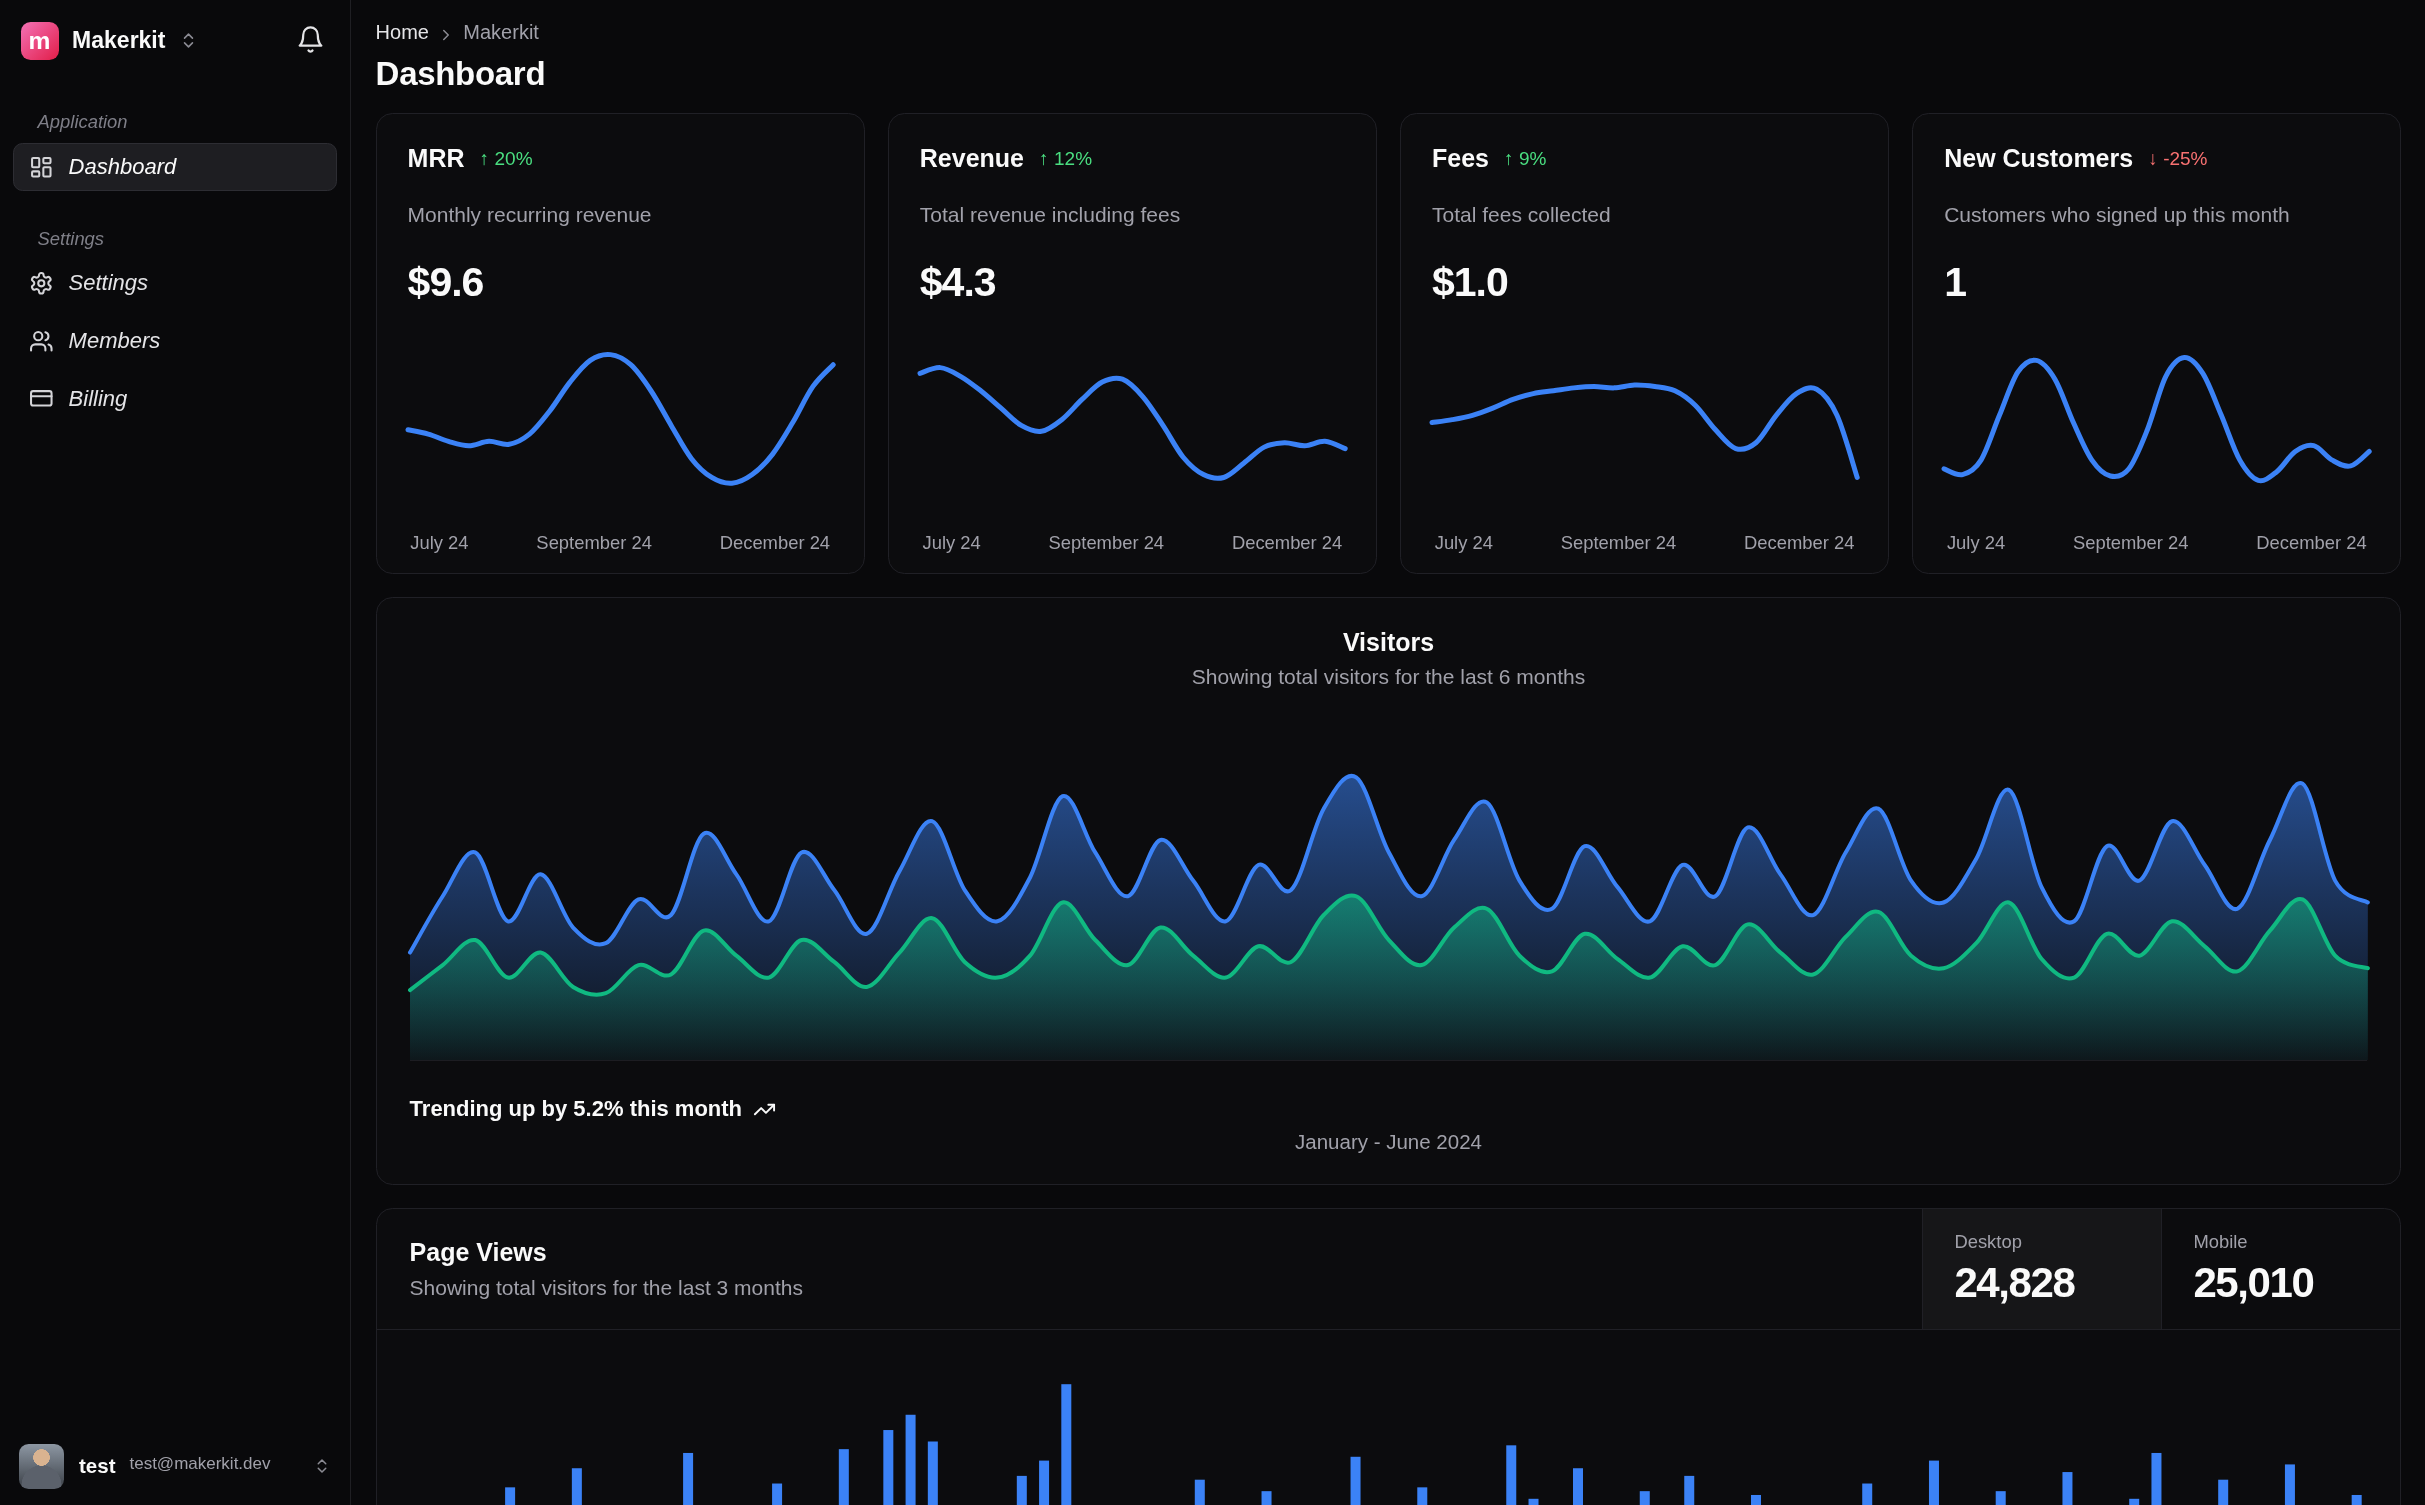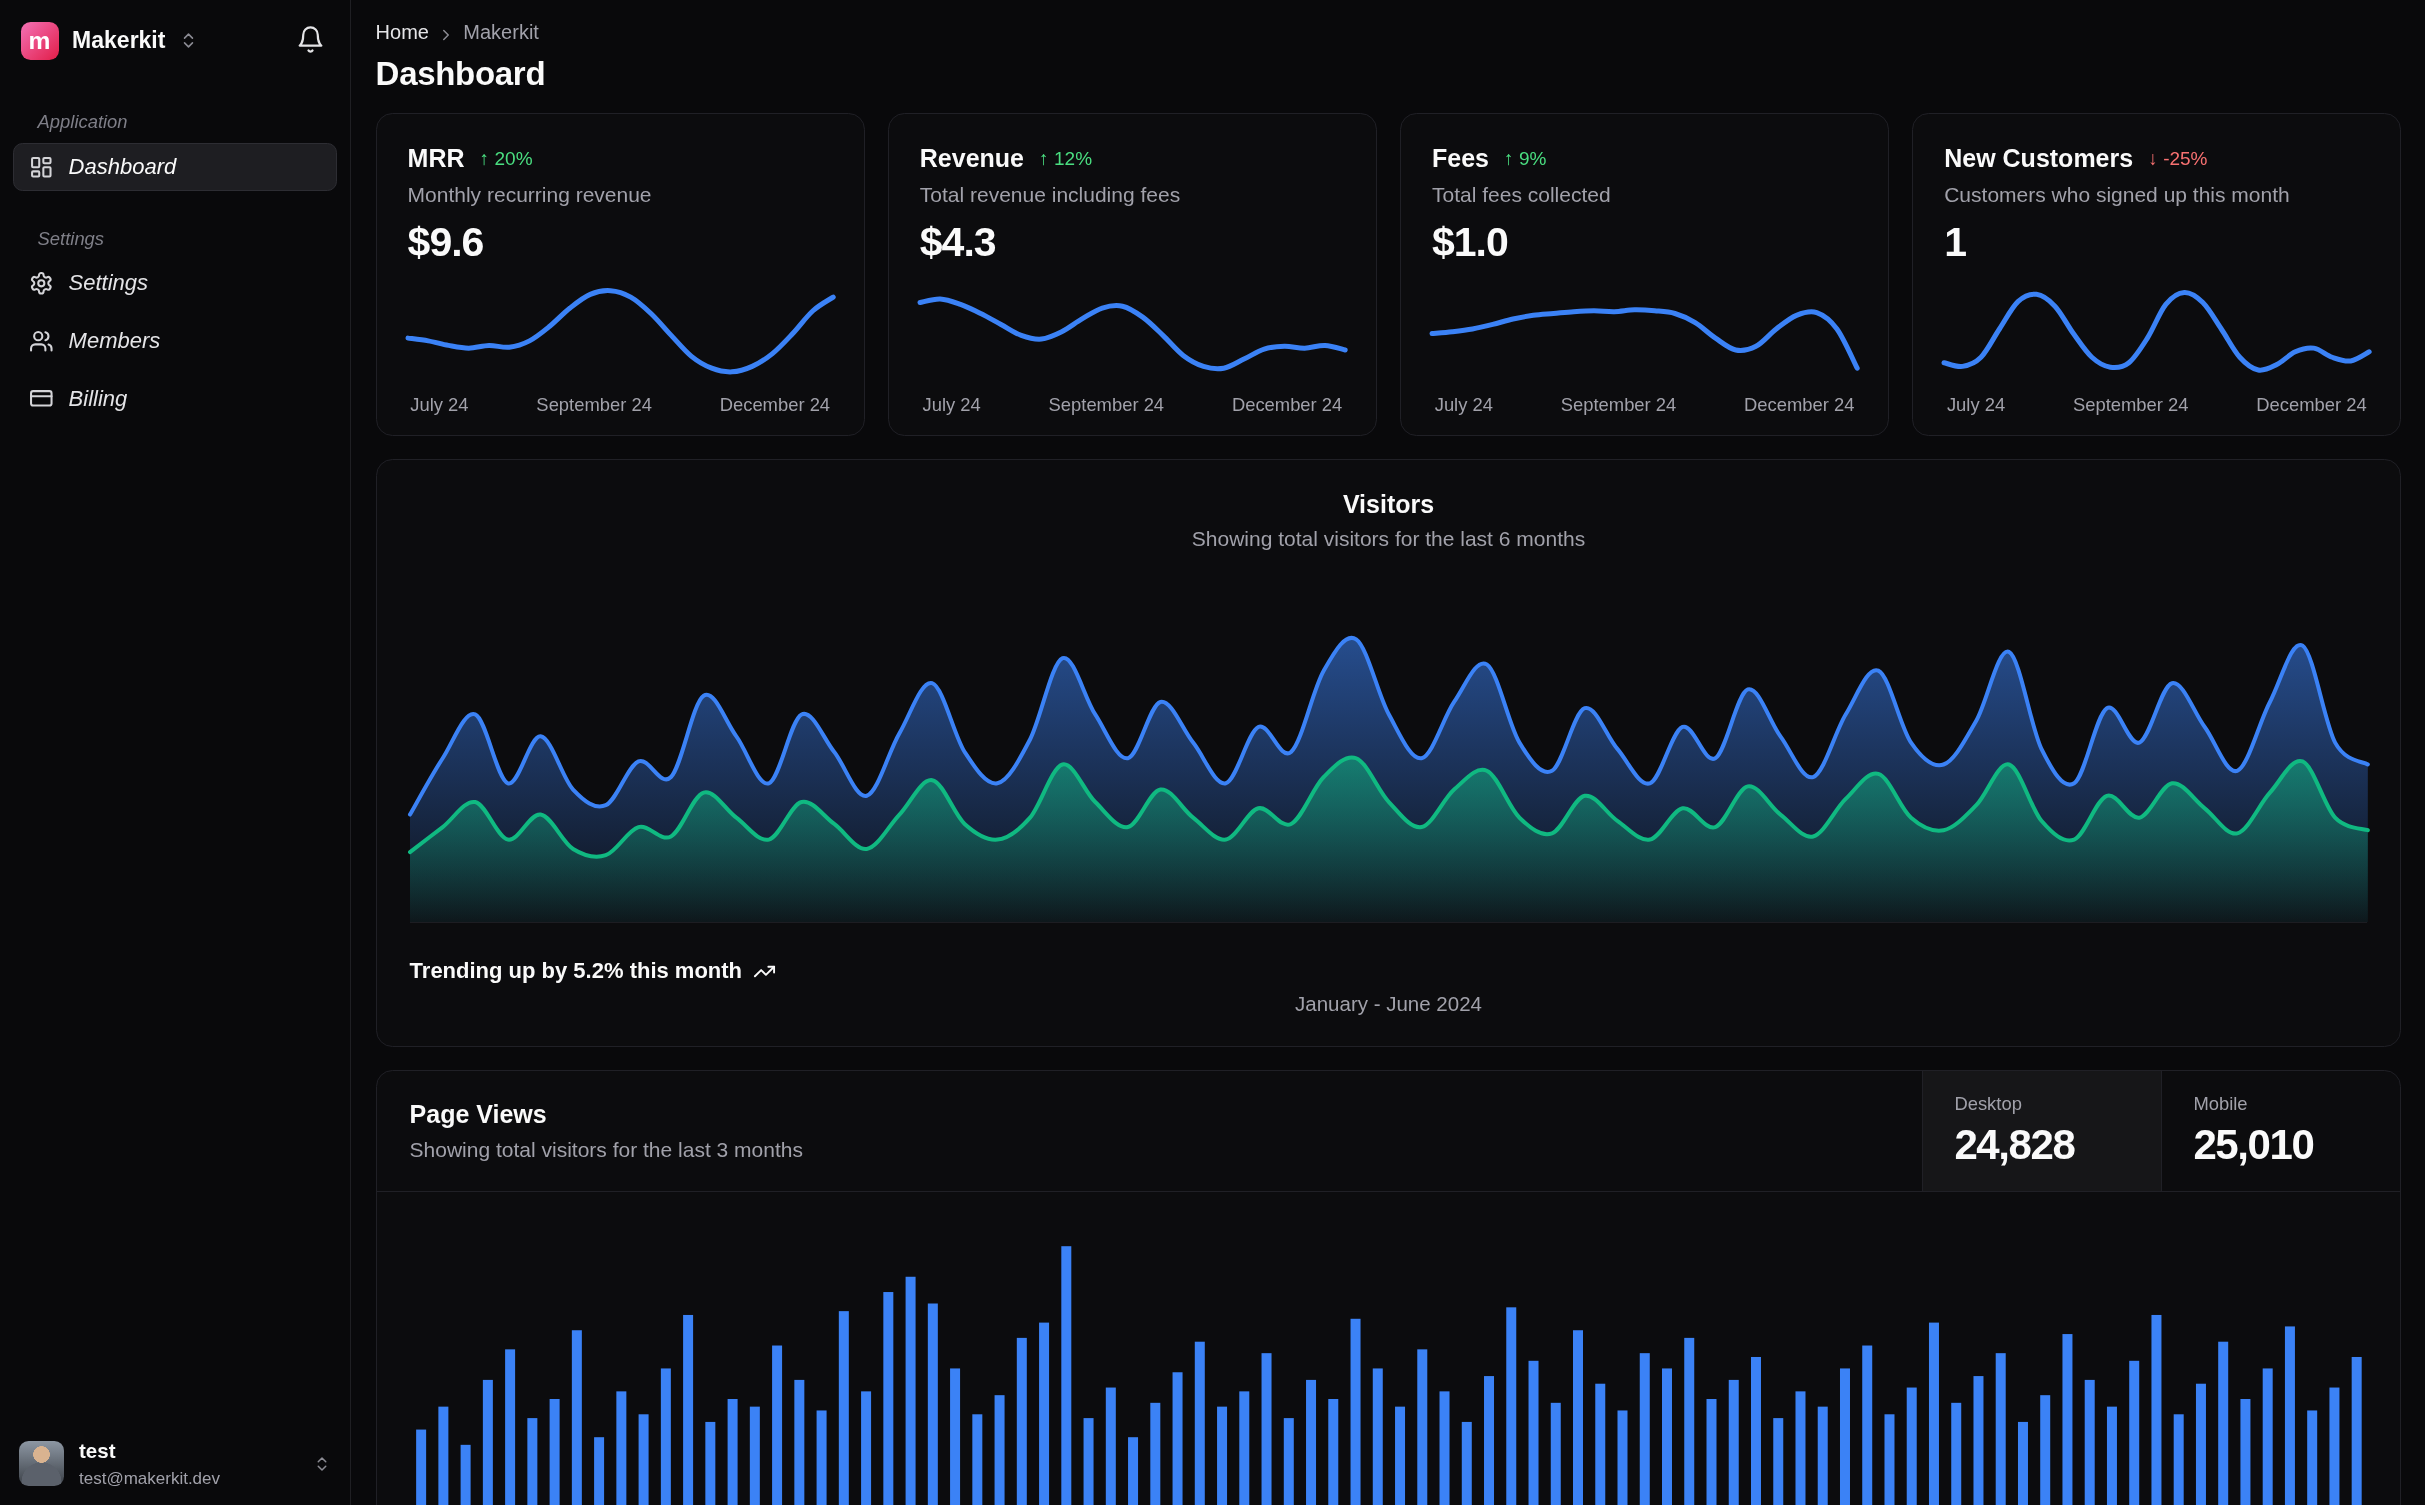--- a/index.html
+++ b/index.html
@@ -21,36 +21,36 @@
   .nav { padding:0 13px;font-style:italic; }
   .nav-item { margin-top:9.6px; height:48px; display:flex; align-items:center; gap:15px; padding:0 15px; border-radius:9.6px; font-size:22px; color:#e4e4e7; cursor:pointer; border:0.7px solid transparent; }
   .nav-item.active { background:#1e1e22; border-color:#2d2d33; color:#fafafa; }
   .nav-item .icon { color:#d4d4d8; }
   .sb-footer { margin-top:auto; display:flex; align-items:center; gap:15px; padding:16.4px 19px; cursor:pointer; }
   .avatar { width:45px; height:45px; border-radius:9.6px; flex:0 0 45px;
     background:
       radial-gradient(circle at 50% 30%, #d9b390 0 21%, rgba(0,0,0,0) 22%),
       radial-gradient(circle at 50% 92%, #5b616b 0 42%, rgba(0,0,0,0) 43%),
       linear-gradient(180deg,#8d97a3 0%,#3a3f46 100%); }
-  .user-meta { display:flex; flex-direction:column; gap:6px; min-width:0; }
+  .user-meta { display:flex; flex-direction:row; gap:14px; min-width:0; }
   .user-name { font-size:20.5px; font-weight:600; }
   .user-email { font-size:17px; color:#a1a1aa; }
   .sb-footer .icon { margin-left:auto; }
 
   
   .main { flex:1; padding:20.5px 24.6px 0 24.6px; overflow:hidden; }
   .breadcrumb { display:flex; align-items:flex-end; gap:8.2px; font-size:20px; }
   .bc-home { color:#e4e4e7; cursor:pointer; }
   .bc-cur { color:#a1a1aa; }
   .page-title { margin-top:11px; font-size:33px; font-weight:700; letter-spacing:-0.3px; }
 
   .card { background:#0c0c0e; border:0.7px solid #202026; border-radius:16.4px; }
 
   .stat-grid { margin-top:20.5px; display:grid; grid-template-columns:repeat(4,1fr); gap:23px; }
-  .stat-card { height:323px; padding:30px 31px 19px 31px; display:flex; flex-direction:column; }
+  .stat-card { height:461px; padding:30px 31px 19px 31px; display:flex; flex-direction:column;gap:20px; }
   .stat-head { display:flex; align-items:center; gap:15px; }
   .stat-title { font-size:25px; font-weight:700; }
   .badge { display:flex; align-items:center; gap:5.5px; font-size:19px; color:#4ade80; font-weight:500; }
   .badge.down { color:#f87171; }
   .stat-sub { margin-top:9.6px; font-size:21px; color:#a1a1aa; }
   .stat-value { margin-top:12.3px; font-size:41px; font-weight:700; letter-spacing:-1px; }
   .spark { flex:1; min-height:0; margin-top:18px; }
   .spark svg, .bigchart svg { display:block; width:100%; height:100%; overflow:visible; }
   .spark-labels { display:flex; justify-content:space-between; padding:11px 2.7px 0 2.7px; font-size:18.4px; color:#a1a1aa; }
 

